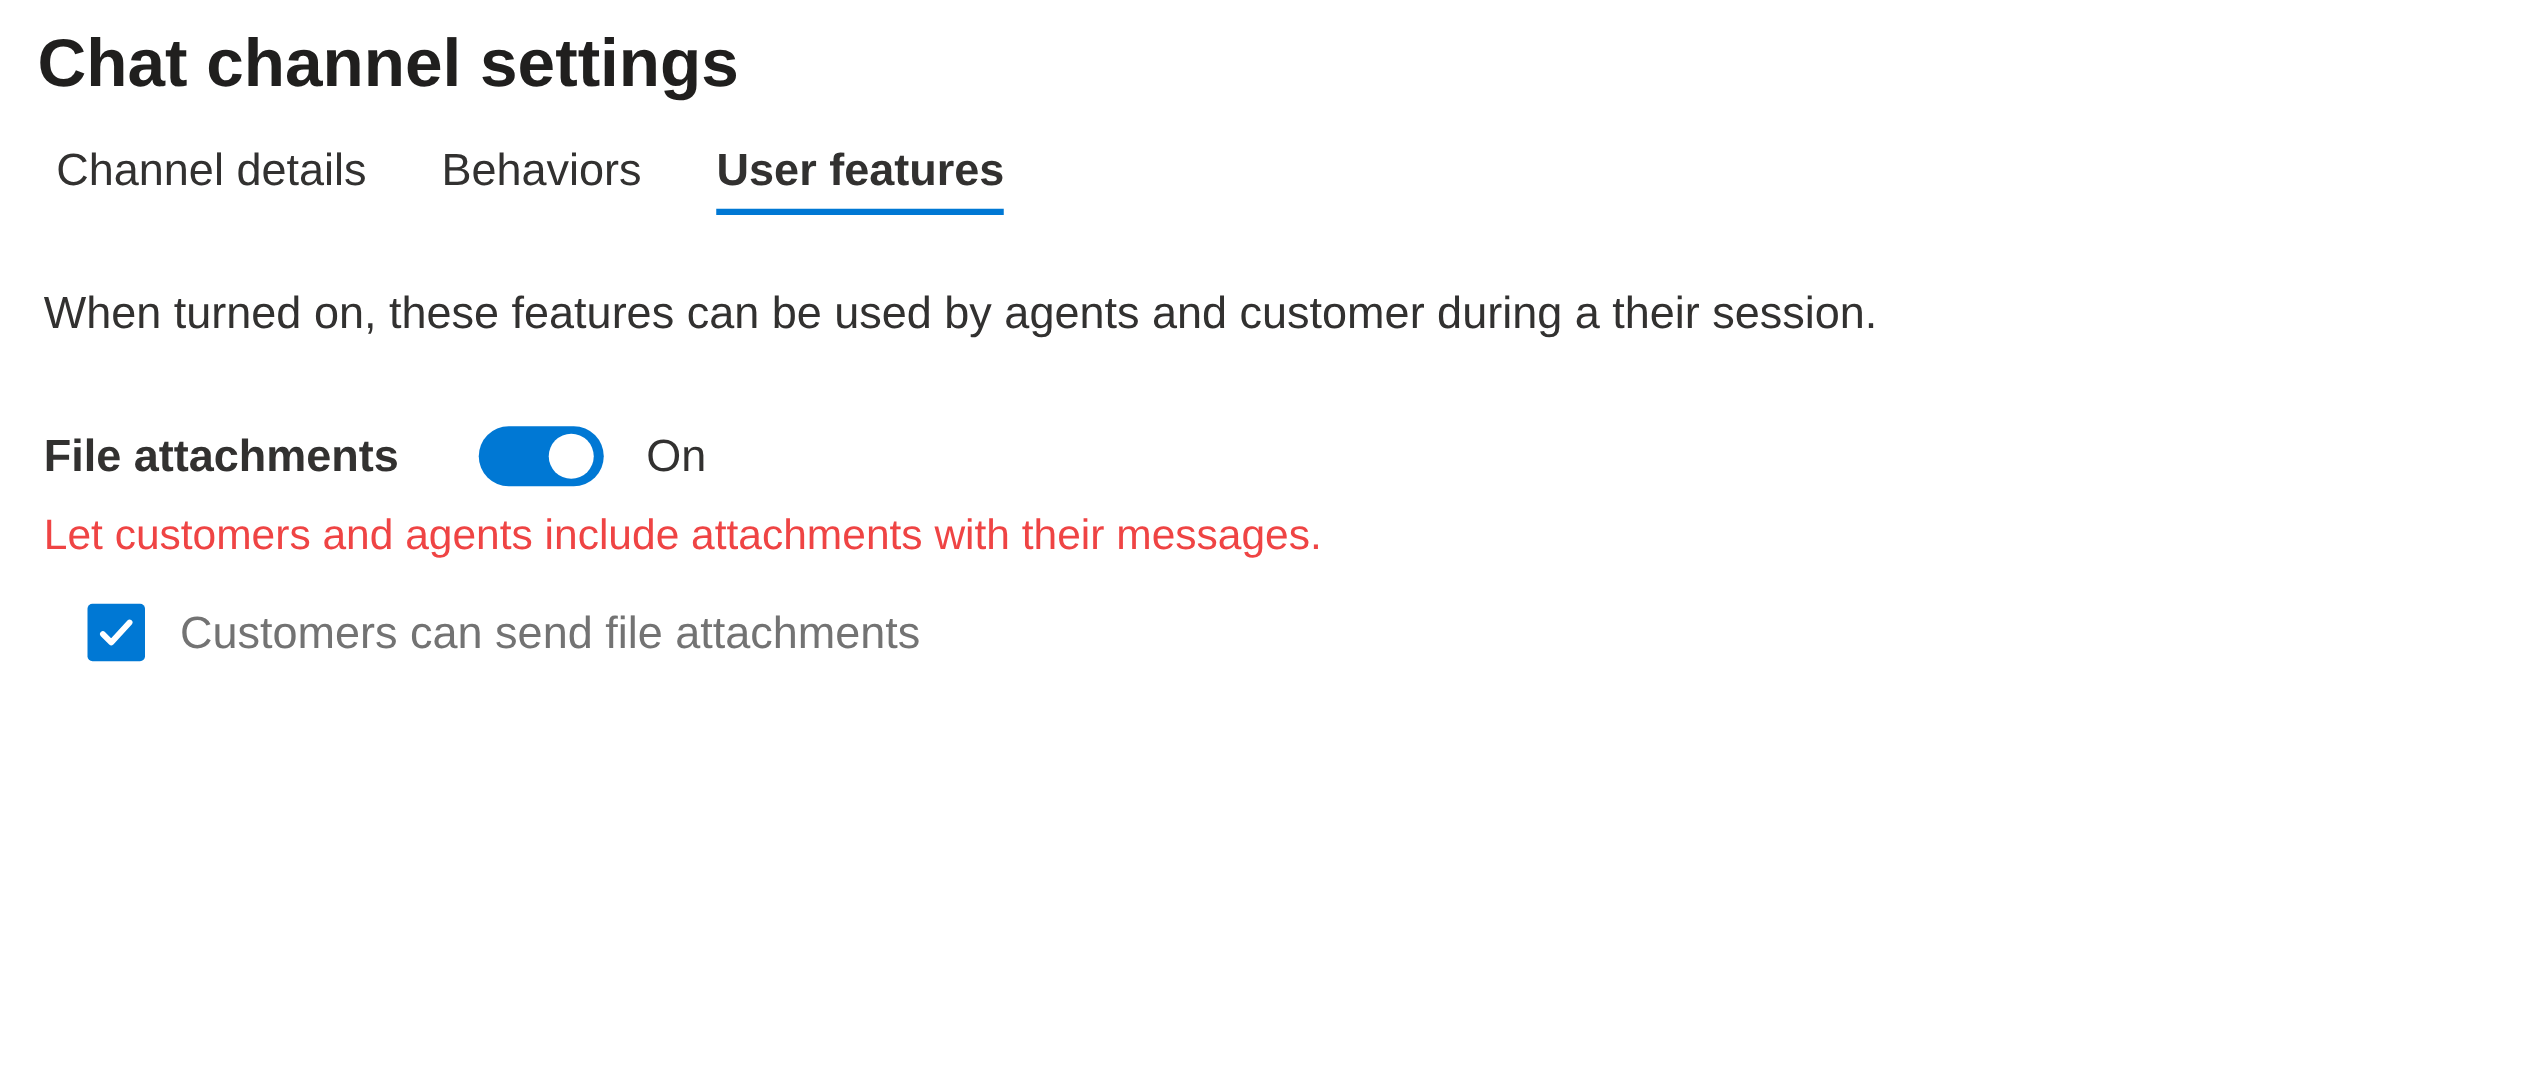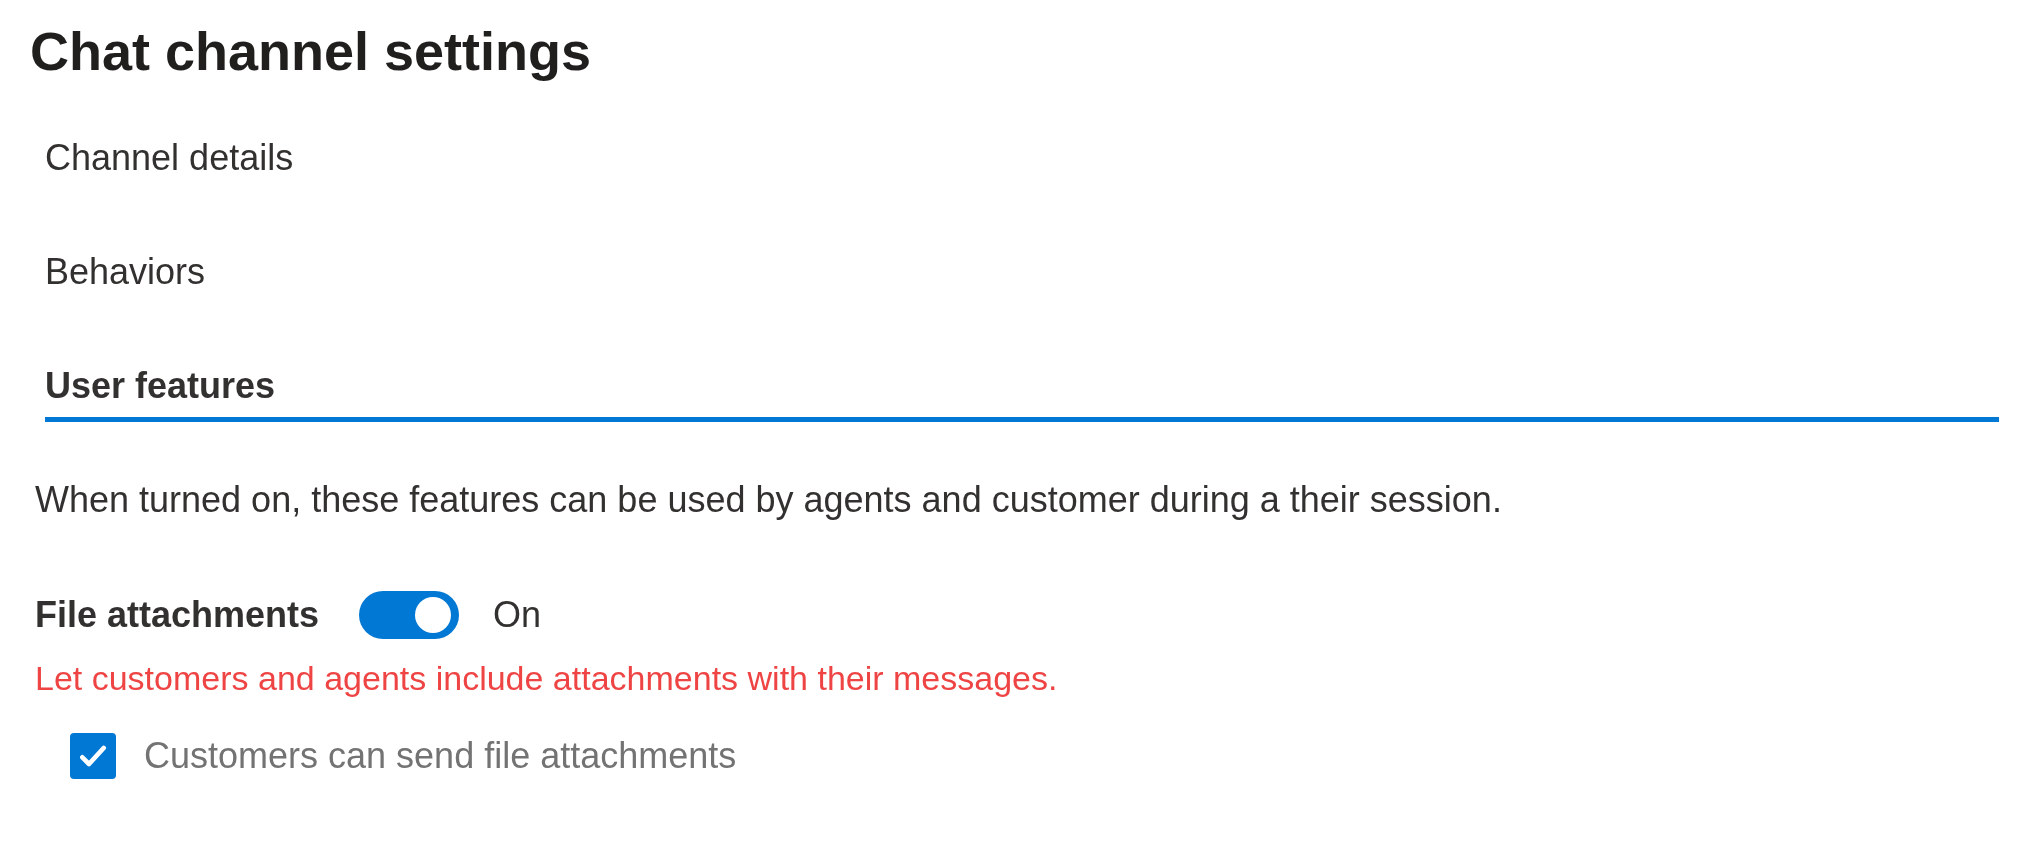--- a/index.html
+++ b/index.html
@@ -11,28 +11,27 @@
       font-family: "Segoe UI", -apple-system, BlinkMacSystemFont, sans-serif;
       background: #ffffff;
       color: #323130;
       padding: 20px 30px;
       width: 2029px;
     }
     .page-title {
       font-size: 54px;
       font-weight: 600;
       color: #201f1e;
-      margin-bottom: 55px;
+      margin-bottom: 33px;
     }
     .tabs {
       display: flex;
       gap: 60px;
       margin-bottom: 60px;
       padding-left: 15px;
-      flex-direction: column;
     }
     .tab {
       font-size: 36px;
       color: #323130;
       padding-bottom: 12px;
       cursor: pointer;
       position: relative;
     }
     .tab.active {
       font-weight: 600;
@@ -48,21 +47,21 @@
     }
     .description {
       font-size: 36px;
       color: #323130;
       margin-bottom: 70px;
       padding-left: 5px;
     }
     .setting-row {
       display: flex;
       align-items: center;
-      gap: 40px;
+      gap: 64px;
       padding-left: 5px;
       margin-bottom: 20px;
     }
     .setting-label {
       font-size: 36px;
       font-weight: 600;
       color: #323130;
     }
     .toggle-wrapper {
       display: flex;

